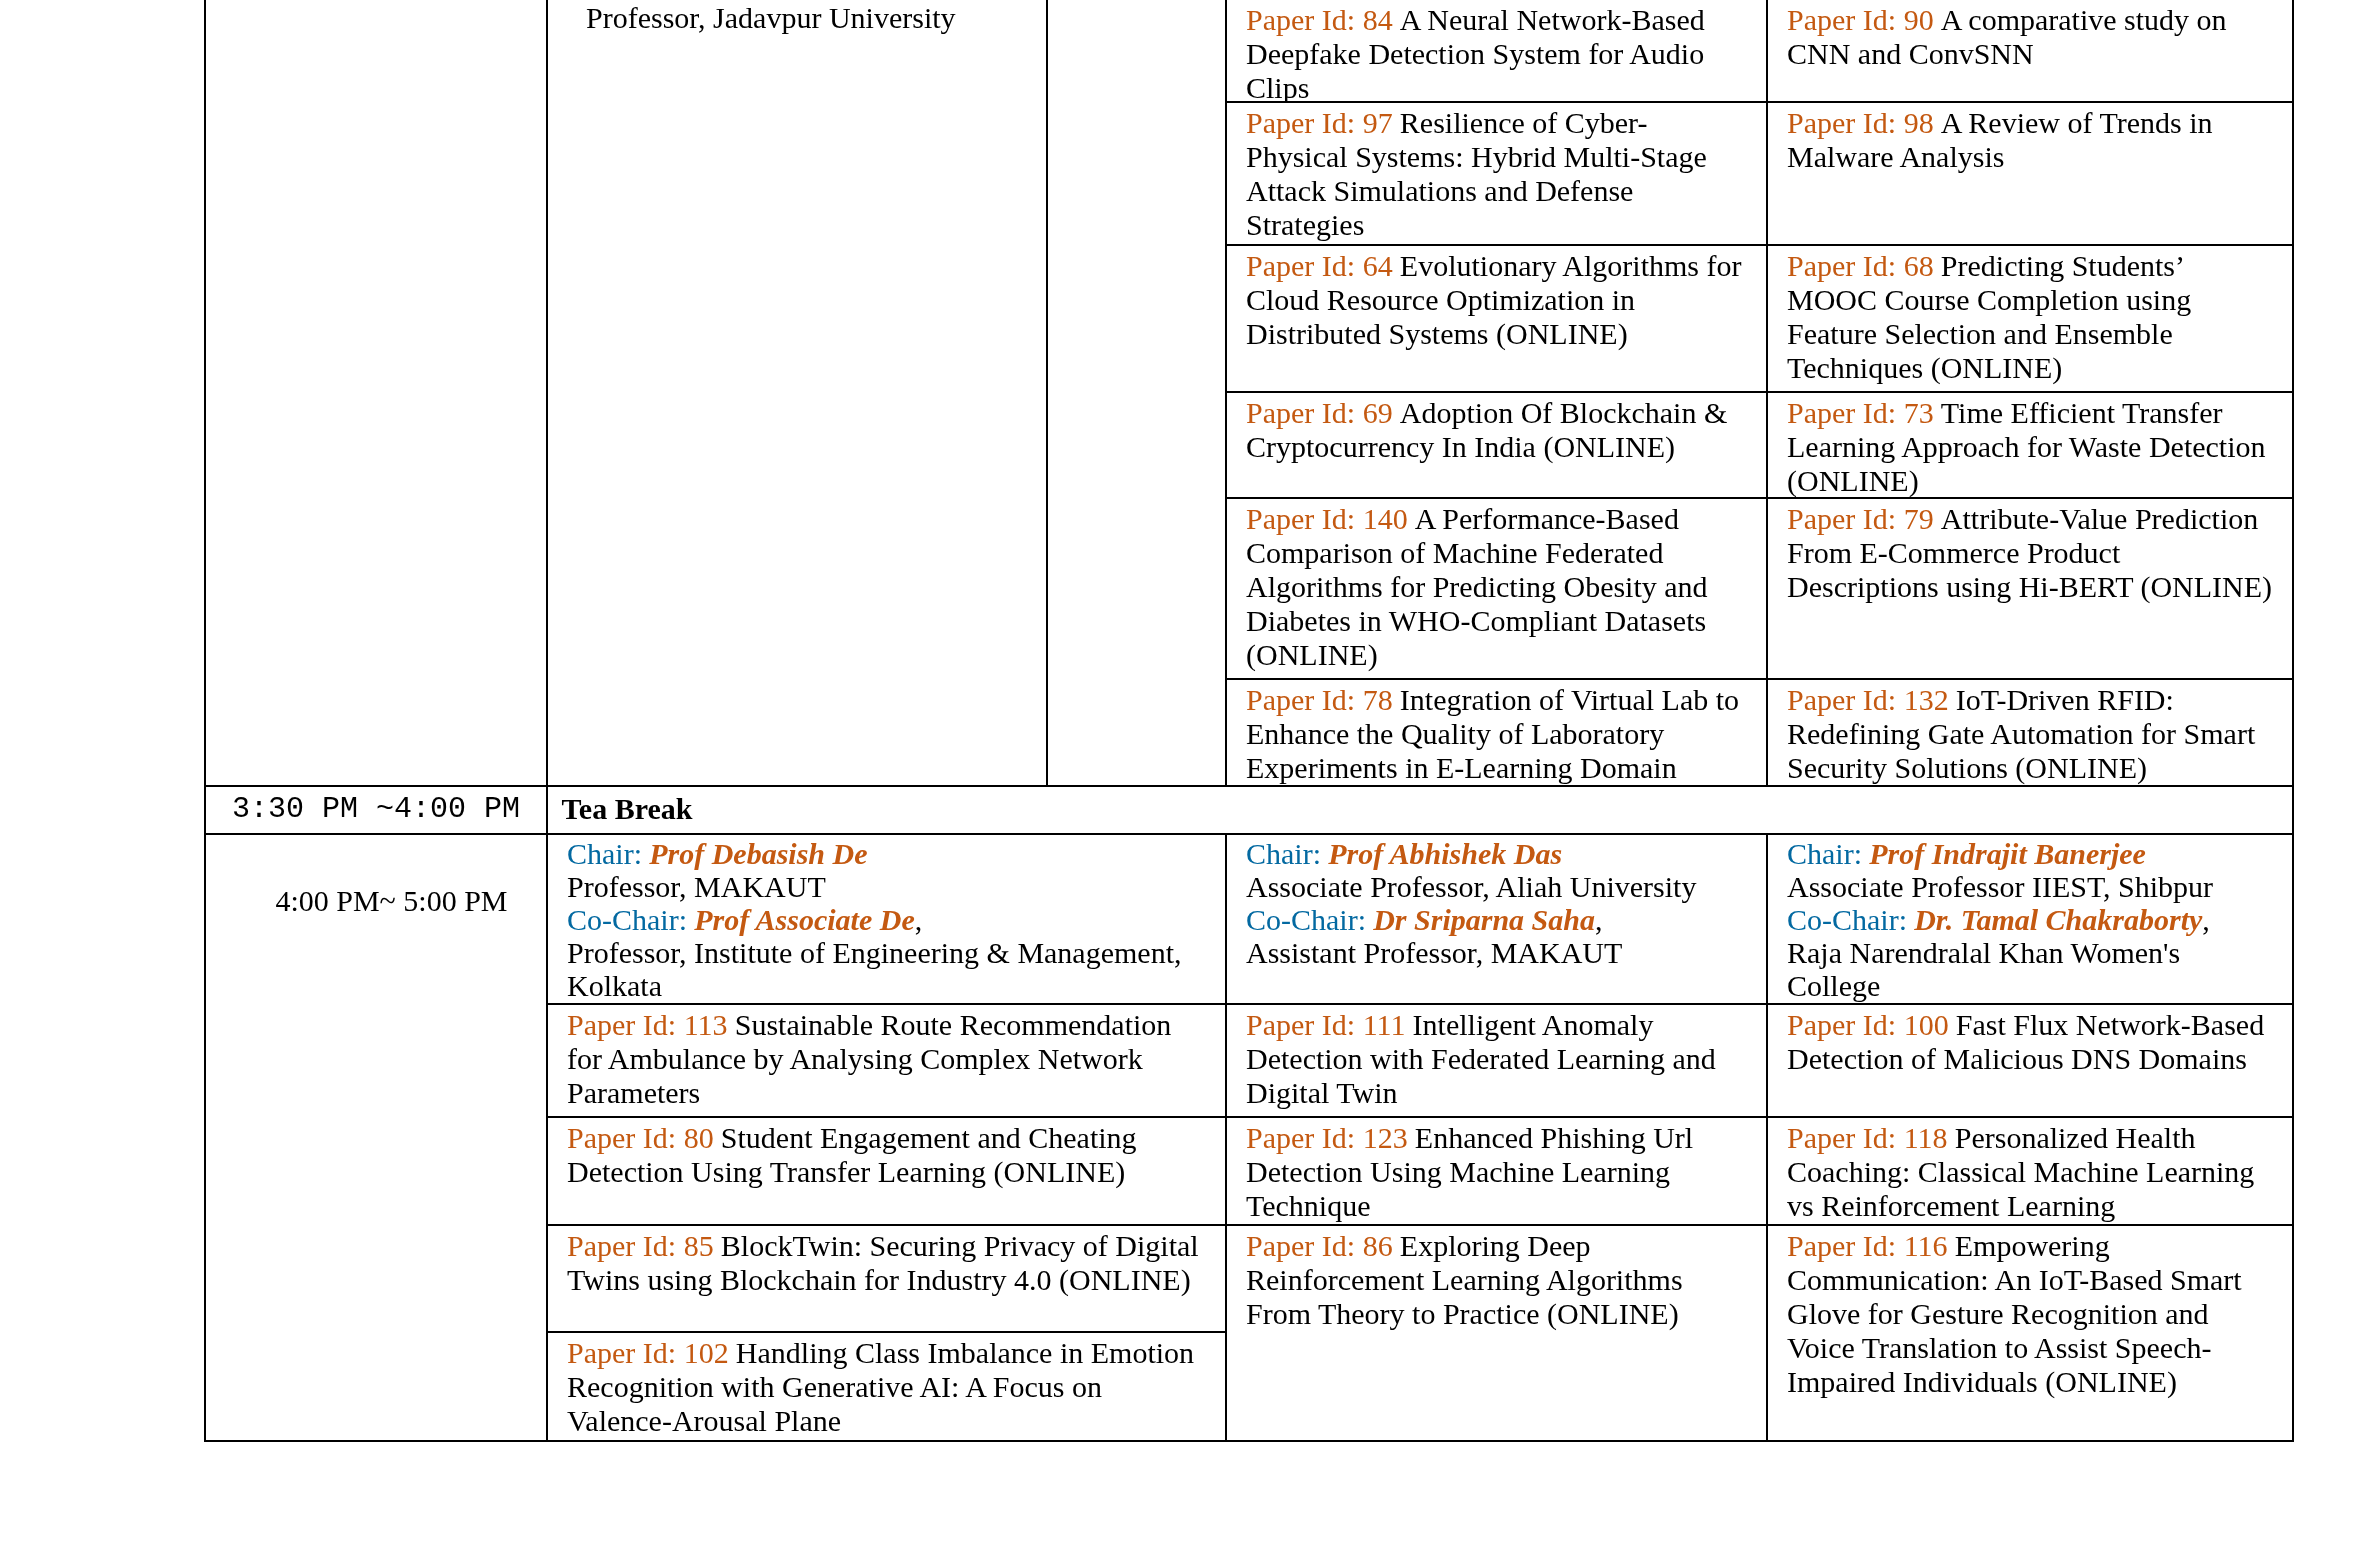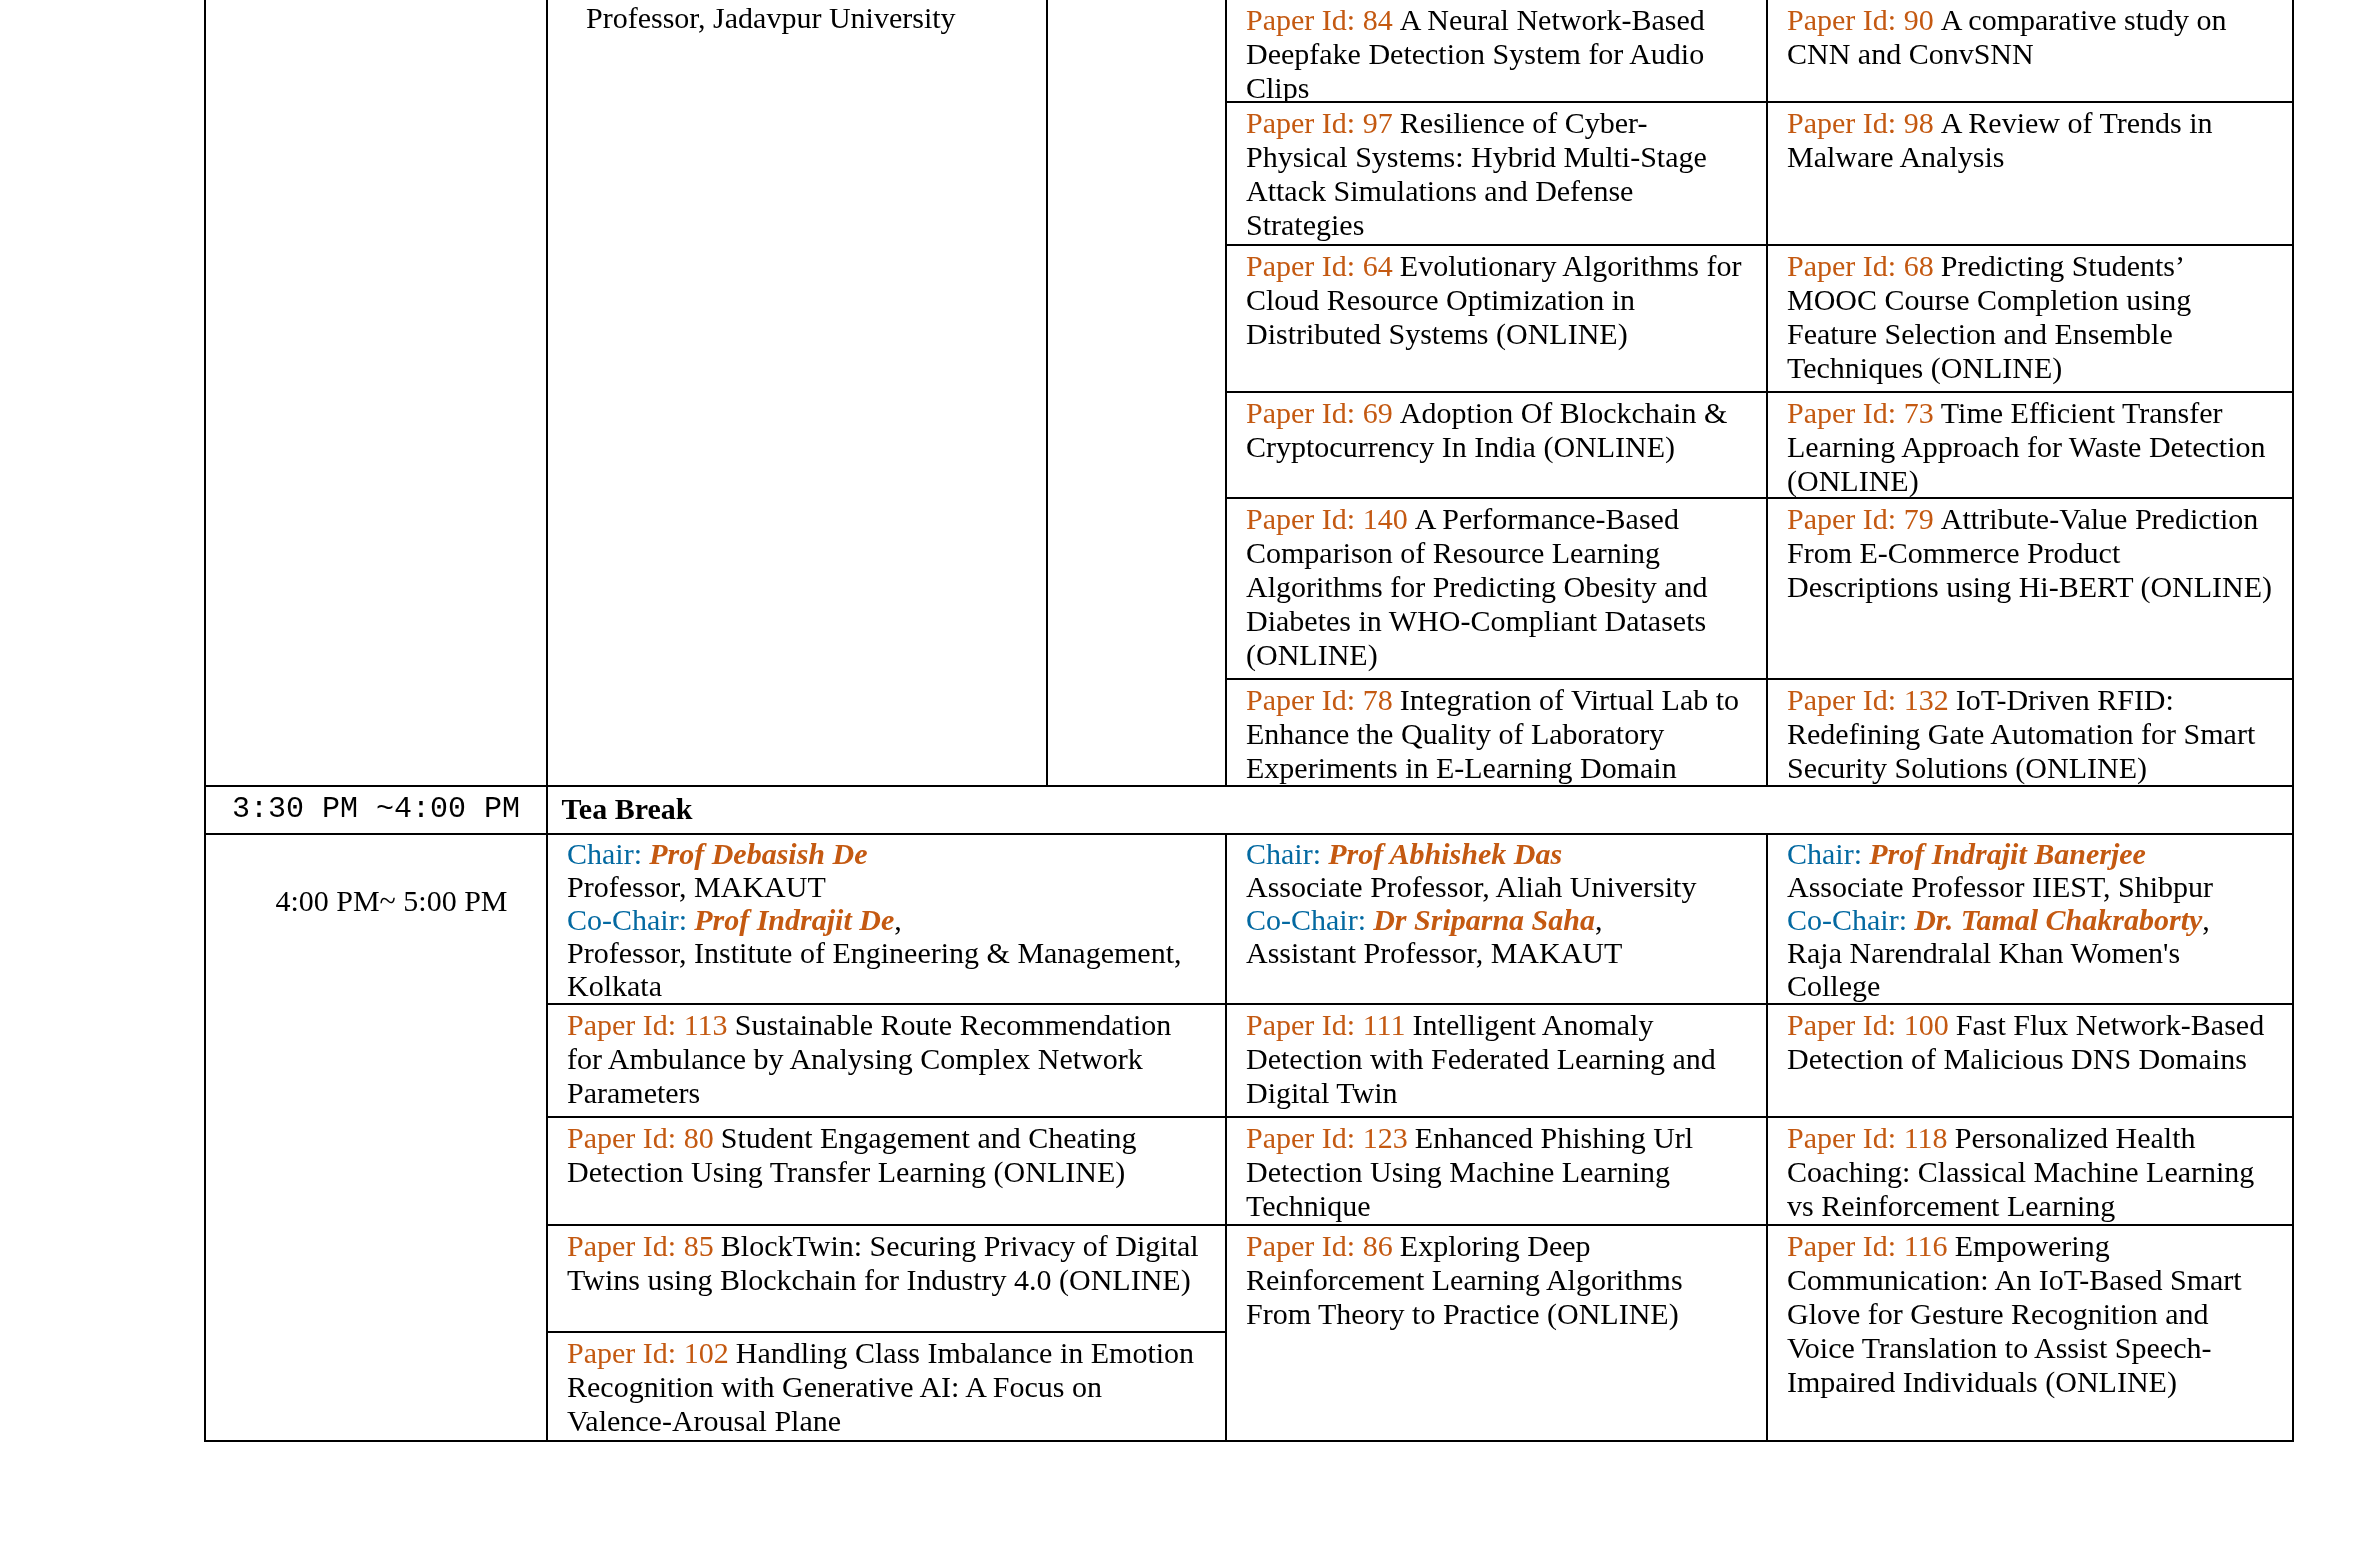--- a/index.html
+++ b/index.html
@@ -43,21 +43,21 @@
   <div class="cell note-cell" style="grid-area:1/2/7/3">
     <span>Professor, Jadavpur University</span>
   </div>
 
   <div class="cell" style="grid-area:1/3/7/4"></div>
 
   <div class="cell paper" style="grid-area:1/4/2/5"><span class="pid">Paper Id: 84</span><span>A Neural Network-Based Deepfake Detection System for Audio Clips</span></div>
   <div class="cell paper" style="grid-area:2/4/3/5"><span class="pid">Paper Id: 97</span><span>Resilience of Cyber-Physical Systems: Hybrid Multi-Stage Attack Simulations and Defense Strategies</span></div>
   <div class="cell paper" style="grid-area:3/4/4/5"><span class="pid">Paper Id: 64</span><span>Evolutionary Algorithms for Cloud Resource Optimization in Distributed Systems (ONLINE)</span></div>
   <div class="cell paper" style="grid-area:4/4/5/5"><span class="pid">Paper Id: 69</span><span>Adoption Of Blockchain &amp; Cryptocurrency In India (ONLINE)</span></div>
-  <div class="cell paper" style="grid-area:5/4/6/5"><span class="pid">Paper Id: 140</span><span>A Performance-Based Comparison of Resource Learning Algorithms for Predicting Obesity and Diabetes in WHO-Compliant Datasets (ONLINE)</span></div>
+  <div class="cell paper" style="grid-area:5/4/6/5"><span class="pid">Paper Id: 140</span><span>A Performance-Based Comparison of Machine Federated Algorithms for Predicting Obesity and Diabetes in WHO-Compliant Datasets (ONLINE)</span></div>
   <div class="cell paper" style="grid-area:6/4/7/5"><span class="pid">Paper Id: 78</span><span>Integration of Virtual Lab to Enhance the Quality of Laboratory Experiments in E-Learning Domain</span></div>
 
   <div class="cell paper" style="grid-area:1/5/2/6"><span class="pid">Paper Id: 90</span><span>A comparative study on CNN and ConvSNN</span></div>
   <div class="cell paper" style="grid-area:2/5/3/6"><span class="pid">Paper Id: 98</span><span>A Review of Trends in Malware Analysis</span></div>
   <div class="cell paper" style="grid-area:3/5/4/6"><span class="pid">Paper Id: 68</span><span>Predicting Students’ MOOC Course Completion using Feature Selection and Ensemble Techniques (ONLINE)</span></div>
   <div class="cell paper" style="grid-area:4/5/5/6"><span class="pid">Paper Id: 73</span><span>Time Efficient Transfer Learning Approach for Waste Detection (ONLINE)</span></div>
   <div class="cell paper" style="grid-area:5/5/6/6"><span class="pid">Paper Id: 79</span><span>Attribute-Value Prediction From E-Commerce Product Descriptions using Hi-BERT (ONLINE)</span></div>
   <div class="cell paper" style="grid-area:6/5/7/6"><span class="pid">Paper Id: 132</span><span>IoT-Driven RFID: Redefining Gate Automation for Smart Security Solutions (ONLINE)</span></div>
 
   <div class="cell time-cell tea-time" style="grid-area:7/1/8/2">
@@ -67,21 +67,21 @@
     <span>Tea Break</span>
   </div>
 
   <div class="cell time-cell sess-time" style="grid-area:8/1/13/2">
     <span>4:00 PM~ 5:00 PM</span>
   </div>
 
   <div class="cell chair" style="grid-area:8/2/9/4">
     <div><span class="olabel">Chair:</span><span class="oname">Prof Debasish De</span></div>
     <div>Professor, MAKAUT</div>
-    <div><span class="olabel">Co-Chair:</span><span class="oname">Prof Indrajit De</span><span>,</span></div>
+    <div><span class="olabel">Co-Chair:</span><span class="oname">Prof Associate De</span><span>,</span></div>
     <div>Professor, Institute of Engineering &amp; Management, Kolkata</div>
   </div>
   <div class="cell chair" style="grid-area:8/4/9/5">
     <div><span class="olabel">Chair:</span><span class="oname">Prof Abhishek Das</span></div>
     <div>Associate Professor, Aliah University</div>
     <div><span class="olabel">Co-Chair:</span><span class="oname">Dr Sriparna Saha</span><span>,</span></div>
     <div>Assistant Professor, MAKAUT</div>
   </div>
   <div class="cell chair" style="grid-area:8/5/9/6">
     <div><span class="olabel">Chair:</span><span class="oname">Prof Indrajit Banerjee</span></div>

